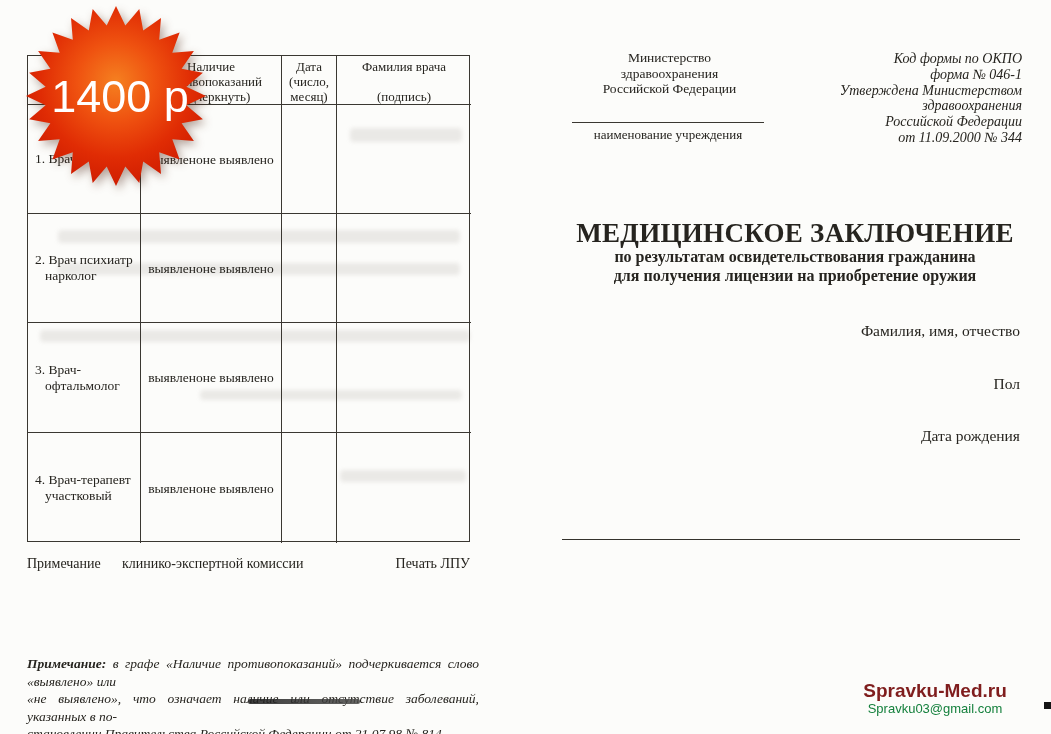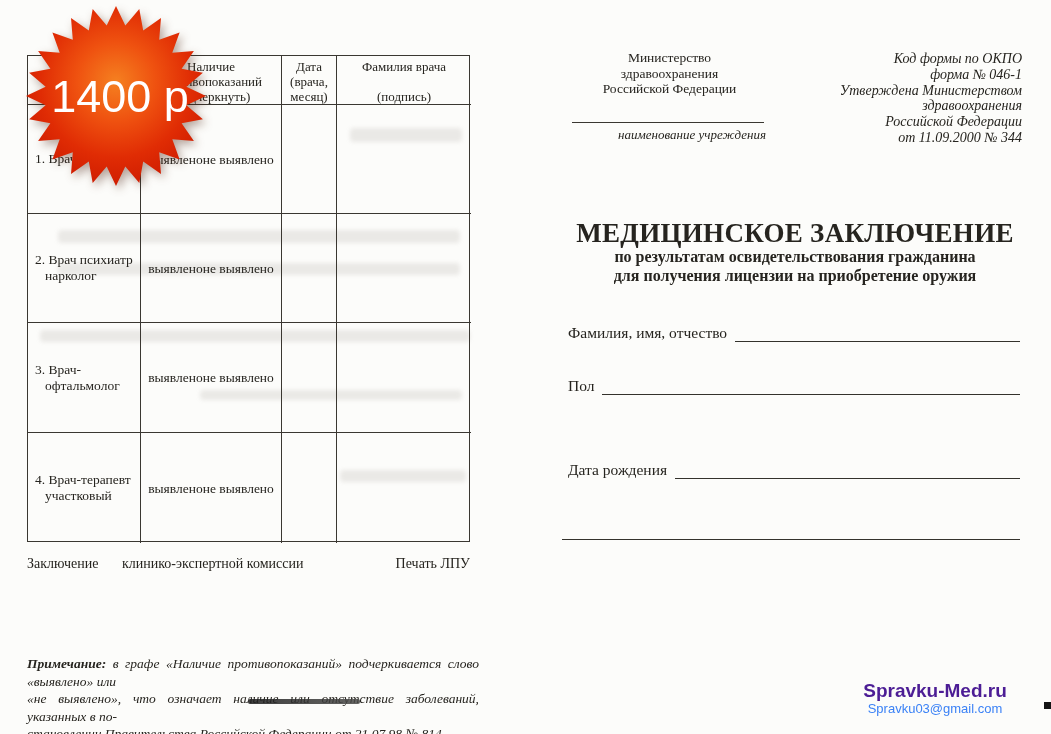--- a/index.html
+++ b/index.html
@@ -37,30 +37,30 @@
   .note b{font-style:italic;}
   
   .badge{position:absolute;left:16px;top:-2px;width:200px;height:200px;z-index:5;
     filter:drop-shadow(3px 4px 5px rgba(70,25,5,.4));}
   .badge text{font-family:"Liberation Sans", sans-serif;}
   
   .ministry{position:absolute;left:572px;top:50px;width:195px;text-align:center;
     font-size:13.5px;line-height:15.5px;}
   .ministry-rule{position:absolute;left:572px;top:122px;width:192px;height:0;
     border-top:1.5px solid #3a3731;}
-  .ministry-caption{position:absolute;left:596px;top:127px;width:192px;
-    text-align:center;font-style:italic;font-size:13px;}
+  .ministry-caption{position:absolute;left:572px;top:127px;width:192px;
+    text-align:center;font-size:13px;}
   .codes{position:absolute;left:690px;top:51px;width:332px;text-align:right;
     font-style:italic;font-size:14px;line-height:15.8px;}
   .doc-title{position:absolute;left:560px;top:218px;width:470px;text-align:center;
     font-weight:bold;font-size:27px;letter-spacing:.3px;}
   .doc-subtitle{position:absolute;left:560px;top:248px;width:470px;text-align:center;
     font-weight:bold;font-size:16px;line-height:18.5px;}
   .field{position:absolute;left:568px;width:452px;display:flex;align-items:flex-end;
-    font-size:15.5px;height:20px;}
+    font-size:15.5px;height:20px;flex-direction:column;}
   .field .line{flex:1;border-bottom:1.5px solid #34322c;margin-left:8px;height:19px;}
   .bottom-line{position:absolute;left:562px;top:539px;width:458px;height:0;
     border-top:1.5px solid #34322c;}
   .watermark{position:absolute;left:830px;top:681px;width:210px;text-align:center;
     font-family:"Liberation Sans", sans-serif;}
   .watermark .site{font-size:19px;font-weight:bold;line-height:20px;}
   .watermark .email{font-size:13px;line-height:15px;}
   
   .smudge{position:absolute;background:rgba(118,112,100,.13);filter:blur(2px);
     border-radius:4px;}
@@ -83,21 +83,21 @@
   <div class="doc-table">
 
     <div class="cell hdr"></div>
     <div class="cell hdr">
       <div>Наличие</div>
       <div>противопоказаний</div>
       <div>(подчеркнуть)</div>
     </div>
     <div class="cell hdr">
       <div>Дата</div>
-      <div>(врача,</div>
+      <div>(число,</div>
       <div>месяц)</div>
     </div>
     <div class="cell hdr lc">
       <div>Фамилия врача</div>
       <div>(подпись)</div>
     </div>
 
     <div class="cell doctor">
       <div>1. Врач</div>
     </div>
@@ -136,21 +136,21 @@
     </div>
     <div class="cell opts lr">
       <div>выявлено</div>
       <div>не выявлено</div>
     </div>
     <div class="cell lr"></div>
     <div class="cell lc lr"></div>
   </div>
 
   <div class="concl-row">
-    <span>Заключение</span>
+    <span>Примечание</span>
     <span class="commission">клинико-экспертной комиссии</span>
     <span class="stamp">Печать ЛПУ</span>
   </div>
 
   <div class="note">
     <b>Примечание:</b>
     <span>в графе «Наличие противопоказаний» подчеркивается слово «выявлено» или</span><br>
     <span>«не выявлено», что означает наличие или отсутствие заболеваний, указанных в по-</span><br>
     <span>становлении Правительства Российской Федерации от 21.07.98 № 814.</span>
   </div>
@@ -194,27 +194,27 @@
   </div>
 
   <div class="field" style="top:322px;">
     <span>Фамилия, имя, отчество</span>
     <span class="line"></span>
   </div>
   <div class="field" style="top:375px;">
     <span>Пол</span>
     <span class="line"></span>
   </div>
-  <div class="field" style="top:427px;margin-top:32px;">
+  <div class="field" style="top:427px;">
     <span>Дата рождения</span>
     <span class="line"></span>
   </div>
   <div class="bottom-line"></div>
 
   <div class="watermark">
-    <div class="site" style="color: #4c1d95;">Spravku-Med.ru</div>
-    <div class="email" style="color: #3b82f6;">Spravku03@gmail.com</div>
+    <div class="site" style="color: #7f1d1d;">Spravku-Med.ru</div>
+    <div class="email" style="color: #15803d;">Spravku03@gmail.com</div>
   </div>
 
   <div class="artifact-bar"></div>
   <div class="artifact-dot"></div>
 
 </div>
 
 </body></html>

